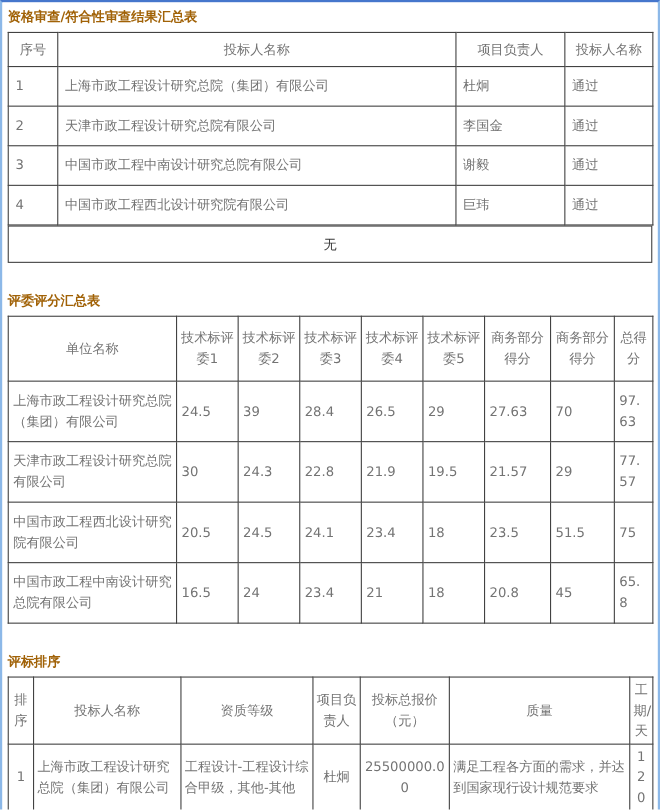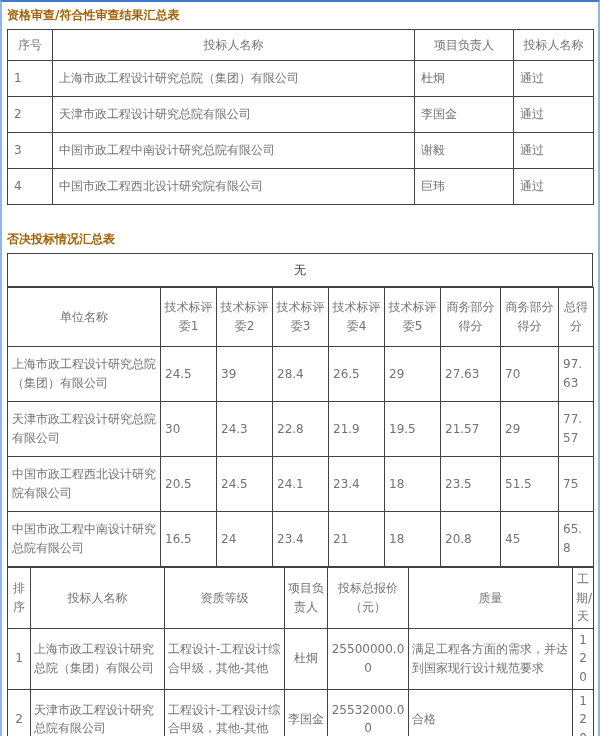--- a/index.html
+++ b/index.html
@@ -107,25 +107,25 @@
       </tr>
       <tr>
         <td>4</td>
         <td>中国市政工程西北设计研究院有限公司</td>
         <td>巨玮</td>
         <td>通过</td>
       </tr>
     </tbody>
   </table>
 
-  <div class="section-title">否决投标情况汇总表</div>
   <div class="none-box">
     <span>无</span>
   </div>
 
+  <div class="section-title">评委评分汇总表</div>
   <table class="t3">
     <colgroup>
       <col style="width:153px">
         <col style="width:56px">
         <col style="width:56px">
         <col style="width:56px">
       <col style="width:56px">
         <col style="width:56px">
         <col style="width:60px">
         <col style="width:58px">
@@ -185,20 +185,21 @@
         <td>23.4</td>
         <td>21</td>
         <td>18</td>
         <td>20.8</td>
         <td>45</td>
         <td>65.8</td>
       </tr>
     </tbody>
   </table>
 
+  <div class="section-title">评标排序</div>
   <table class="t4">
     <colgroup>
       <col style="width:23px">
         <col style="width:134px">
         <col style="width:120px">
         <col style="width:43px">
       <col style="width:81px">
         <col style="width:164px">
         <col style="width:21px">
     </colgroup>

